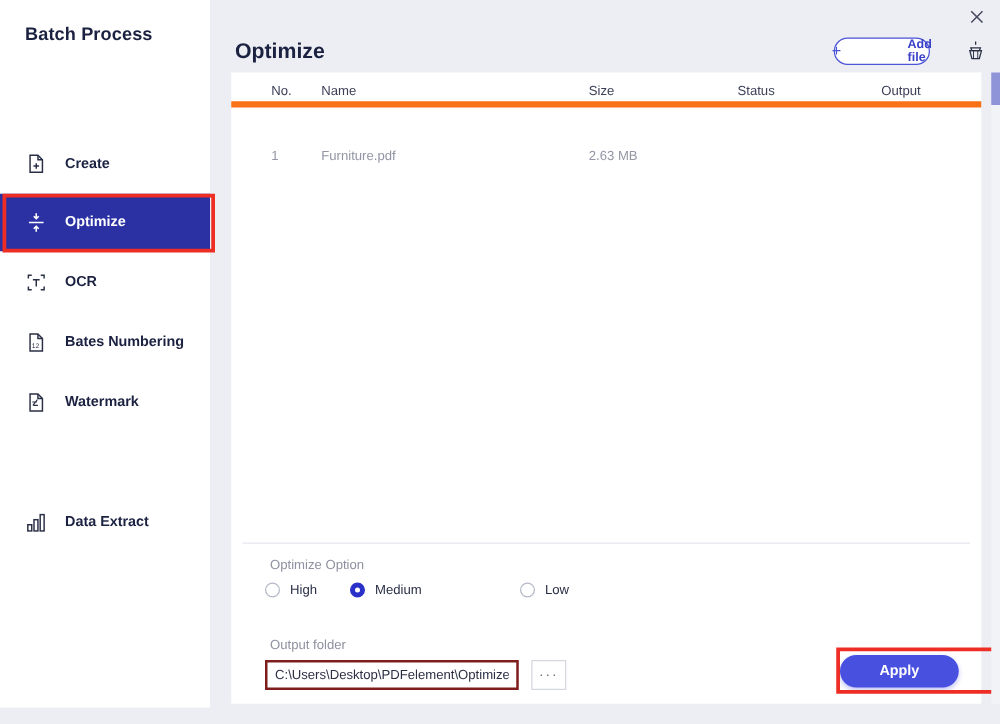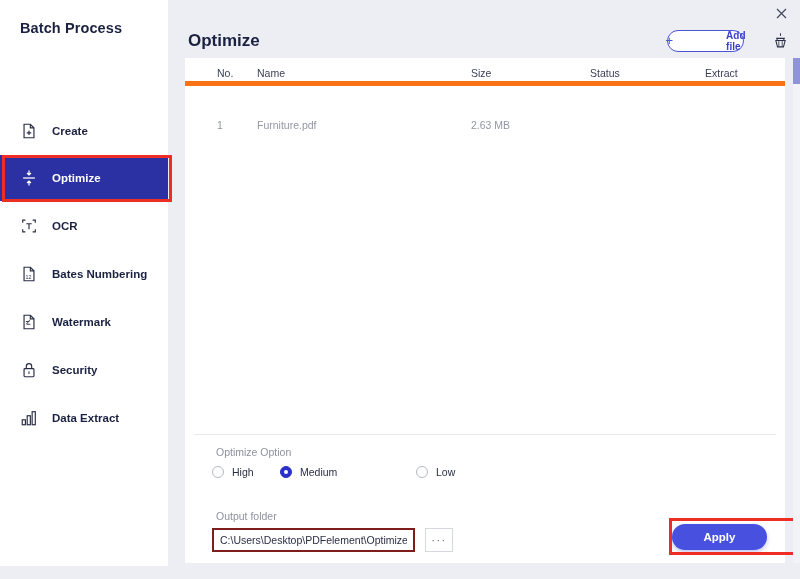--- a/index.html
+++ b/index.html
@@ -312,30 +312,20 @@
       <span class="nav-ico">
         <svg width="18" height="18" viewBox="0 0 20 20" fill="none" stroke="#2a2f45" stroke-width="1.3">
           <path d="M4.5 2.5h7l4 4v11h-11z"></path>
             <path d="M11.5 2.5v4h4"></path>
           <path d="M7 12.5l4-5M6.5 9.5h4M7.5 12.5h4" stroke-width="1"></path>
         </svg>
       </span>
       <span class="nav-label">Watermark</span>
     </div>
 
-    <div class="nav-item" style="top:347px">
-      <span class="nav-ico">
-        <svg width="18" height="18" viewBox="0 0 20 20" fill="none" stroke="#2a2f45" stroke-width="1.3">
-          <rect x="4.5" y="8.5" width="11" height="9" rx="1"></rect>
-          <path d="M7 8.5V6a3 3 0 0 1 6 0v2.5"></path>
-          <path d="M10 11.5v3" stroke-width="1.1"></path>
-        </svg>
-      </span>
-      <span class="nav-label">Security</span>
-    </div>
 
     <div class="nav-item" style="top:395px">
       <span class="nav-ico">
         <svg width="18" height="18" viewBox="0 0 20 20" fill="none" stroke="#2a2f45" stroke-width="1.3">
           <rect x="2.5" y="12" width="3.5" height="5.5"></rect>
           <rect x="8" y="7.5" width="3.5" height="10"></rect>
           <rect x="13.5" y="3" width="3.5" height="14.5"></rect>
         </svg>
       </span>
       <span class="nav-label">Data Extract</span>
@@ -360,21 +350,21 @@
     </svg>
   </div>
 
   <div id="content">
 
     <div id="table-head">
       <div class="th c-no">No.</div>
       <div class="th c-name">Name</div>
       <div class="th c-size">Size</div>
       <div class="th c-stat">Status</div>
-      <div class="th c-act">Extract</div>
+      <div class="th c-act">Output</div>
     </div>
 
     <div id="table-body">
       <div class="row">
         <div class="td c-no">1</div>
         <div class="td c-name">Furniture.pdf</div>
         <div class="td c-size">2.63 MB</div>
         <div class="td c-stat"></div>
         <div class="td c-act"></div>
       </div>

